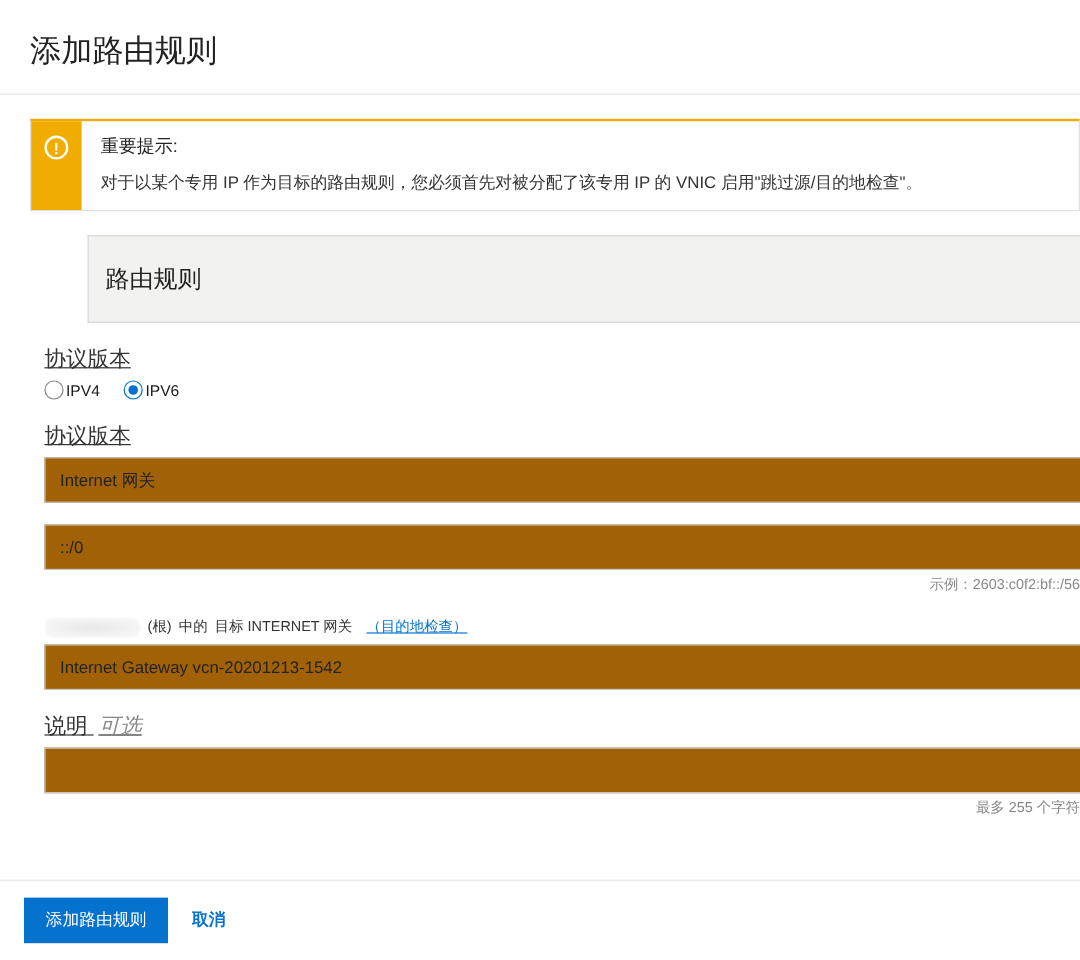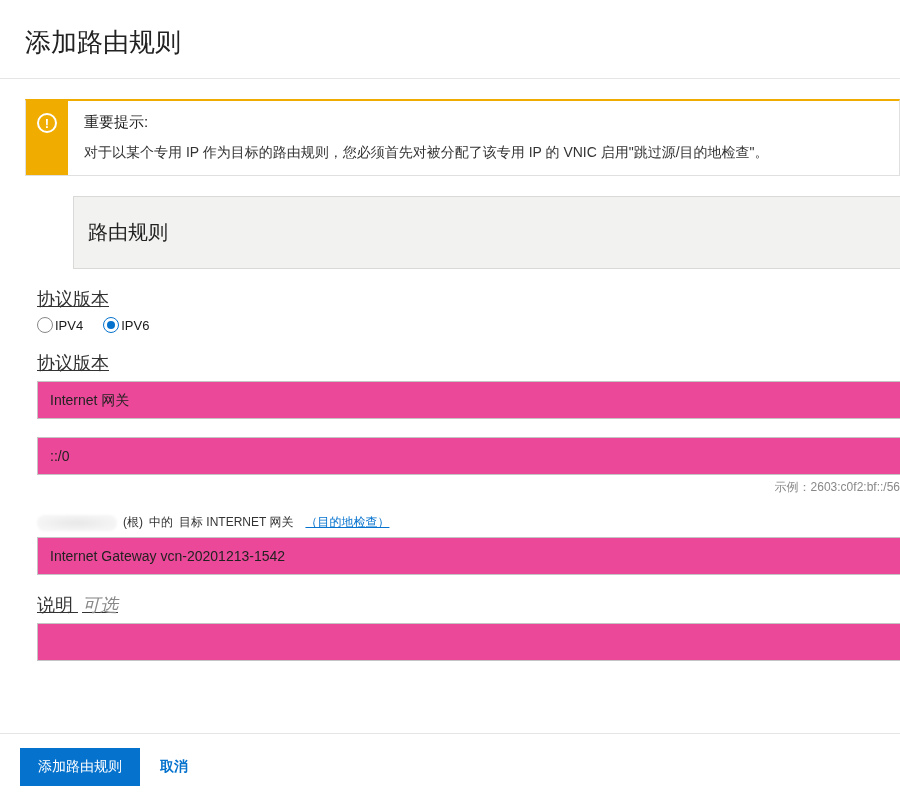--- a/index.html
+++ b/index.html
@@ -108,21 +108,21 @@
       width: 8px; height: 8px;
       background: #0572ce;
       border-radius: 50%;
     }
     .select, .text-input {
       width: 100%;
       border: 1px solid #c4c4c4;
       border-right: none;
       padding: 10px 12px;
       font-size: 14px;
-      background: #ec4899;
+      background: #a16207;
       color: #222;
       outline: none;
       font-family: inherit;
     }
     .select {
       appearance: none;
     }
     .help-text {
       font-size: 12px;
       color: #888;
@@ -252,20 +252,21 @@
         <option>Internet Gateway vcn-20201213-1542</option>
       </select>
     </div>
 
     <div class="field-row">
       <label class="field-label">
         <span>说明</span>
         <span class="optional">可选</span>
       </label>
       <input class="text-input" value="" style="">
+      <div class="help-text">最多 255 个字符</div>
     </div>
 
   </div>
 </div>
 
 <div class="watermark">bawodu.com</div>
 
 <div class="footer">
   <button class="btn-primary">添加路由规则</button>
   <button class="btn-cancel">取消</button>

